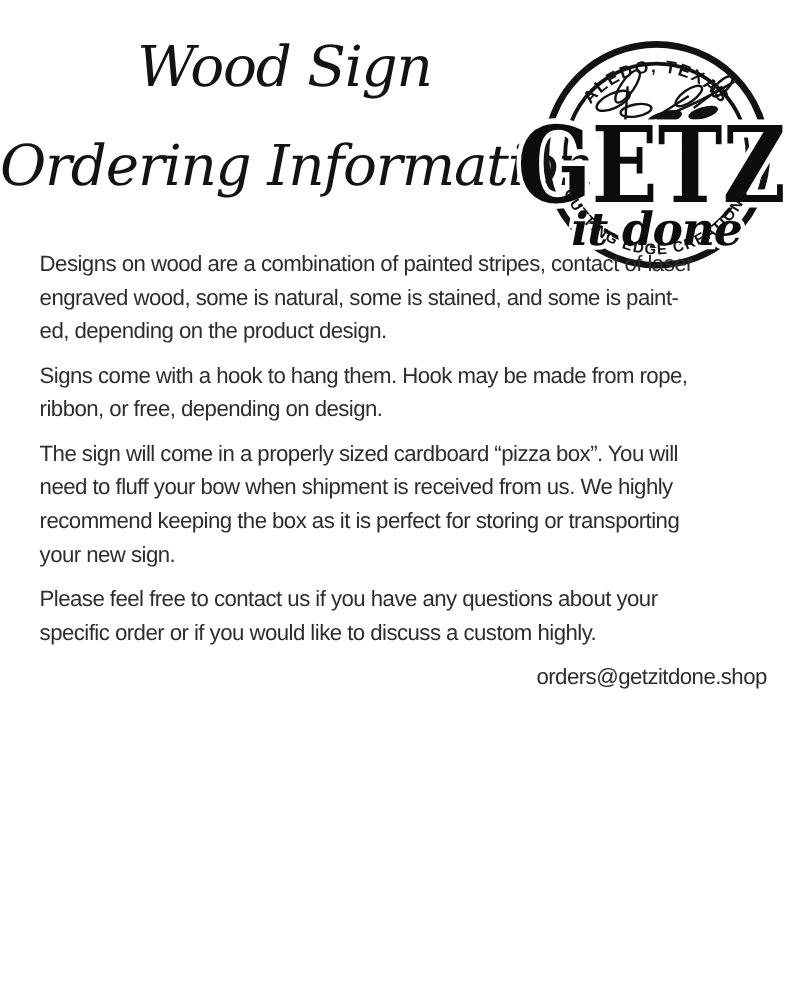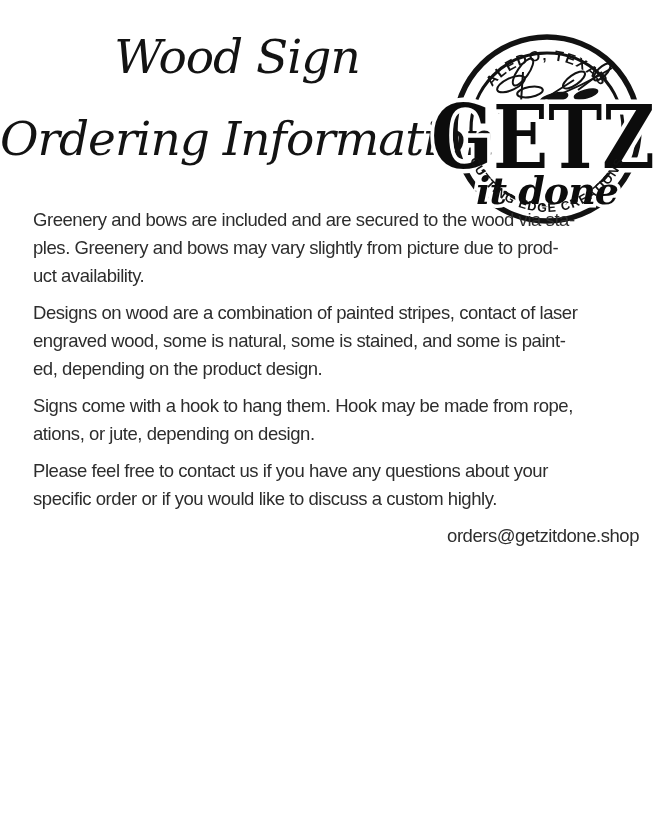--- a/index.html
+++ b/index.html
@@ -124,26 +124,27 @@
     <text class="tagline-text tagline-under" x="121" y="194" text-anchor="middle">it done</text>
     <text class="tagline-text" x="121" y="194" text-anchor="middle">it done</text>
 
     <path id="arc-bottom" class="arc-guide" d="M 41 141 A 83 83 0 0 0 201 141"></path>
     <text class="arc-text arc-bottom" text-anchor="middle">
       <textPath href="#arc-bottom" xlink:href="#arc-bottom" startOffset="50%">CUTTING EDGE CREATIONS</textPath>
     </text>
   </svg>
 
   <main class="body-copy">
-    <p>Greenery and bows are included and are secured to the wood via sta-
-ples. Greenery and bows may vary slightly from picture due to prod-
-uct availability.</p>
     <p>Designs on wood are a combination of painted stripes, contact of laser
 engraved wood, some is natural, some is stained, and some is paint-
 ed, depending on the product design.</p>
     <p>Signs come with a hook to hang them. Hook may be made from rope,
-ations, or jute, depending on design.</p>
+ribbon, or free, depending on design.</p>
+    <p>The sign will come in a properly sized cardboard “pizza box”. You will
+need to fluff your bow when shipment is received from us. We highly
+recommend keeping the box as it is perfect for storing or transporting
+your new sign.</p>
     <p>Please feel free to contact us if you have any questions about your
 specific order or if you would like to discuss a custom highly.</p>
     <p class="email">orders@getzitdone.shop</p>
   </main>
 
 </div>
 
 </body></html>

